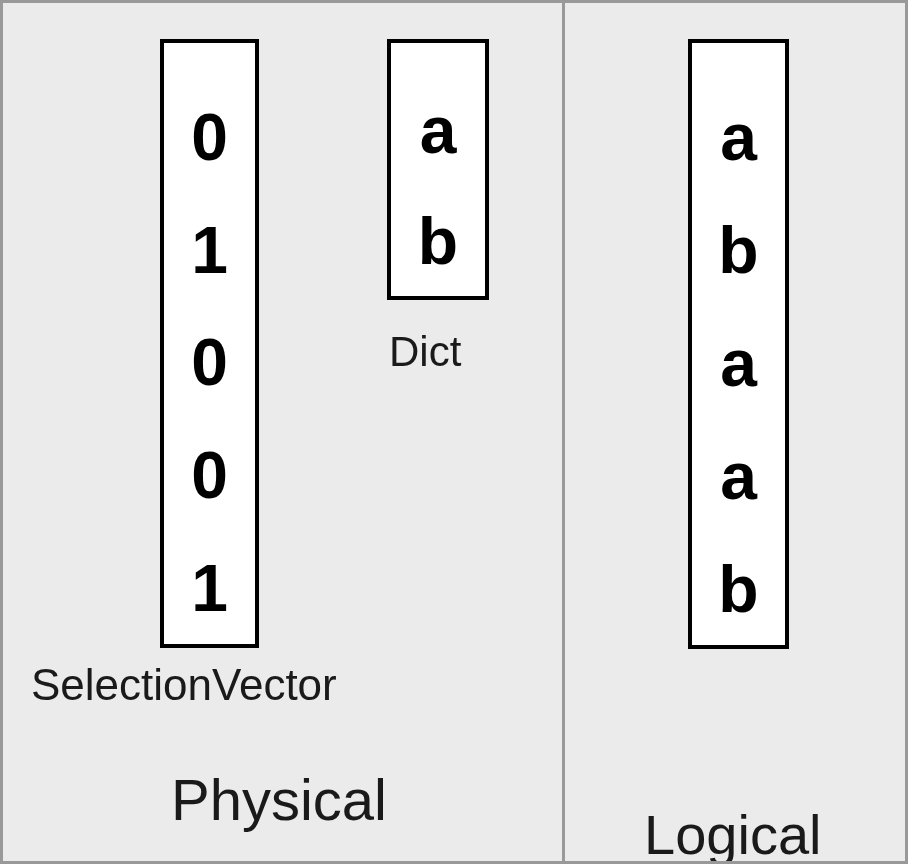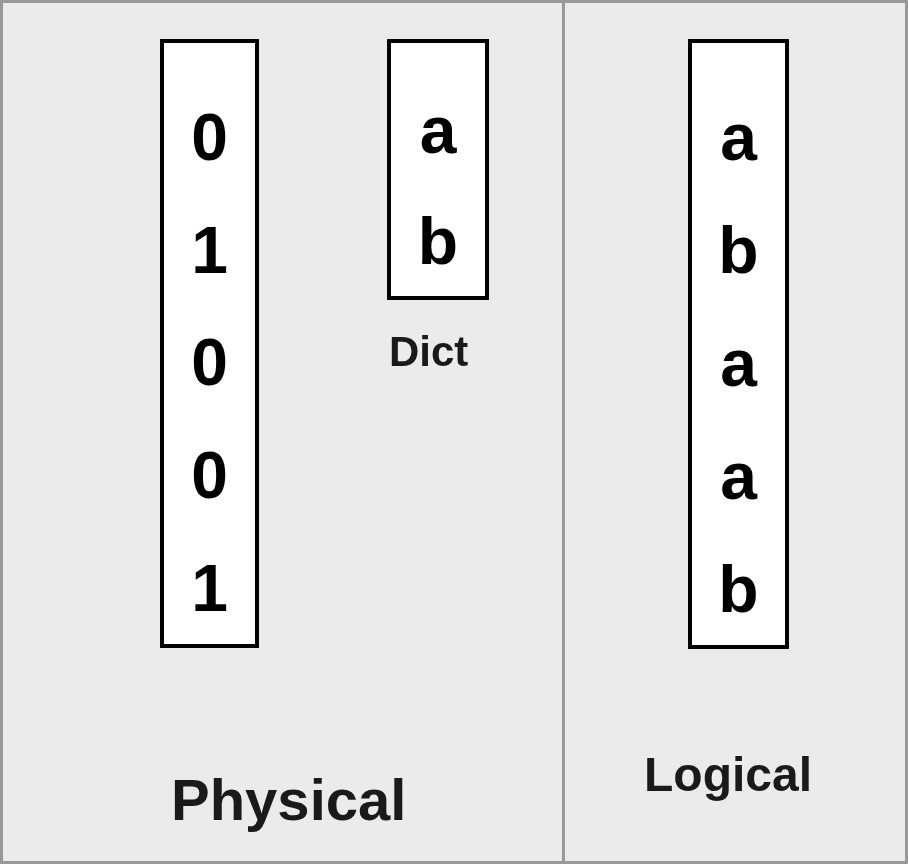--- a/index.html
+++ b/index.html
@@ -104,60 +104,61 @@
   }
   #logical-box .cell {
     font-size: 66px;
     height: 115px;
   }
 
   
   .caption {
     position: absolute;
     color: #1a1a1a;
-    font-weight: bold;
+    font-weight: normal;
     white-space: nowrap;
     line-height: 1;
   }
   #selection-vector-caption {
     left: 28px;
     top: 660px;
     font-size: 44px;
   }
   #dict-caption {
     left: 386px;
     top: 328px;
     font-size: 42px;
   }
   #physical-caption {
     left: 168px;
     top: 768px;
     font-size: 58px;
   }
   #logical-caption {
     left: 78px;
-    top: 748px;
-    font-size: 48px;
+    top: 804px;
+    font-size: 56px;
   }
 </style>
 </head>
 <body>
 
 <div id="diagram">
 
   <div class="panel panel-physical">
 
     <div class="cellbox" id="selection-vector-box">
       <div class="cell">0</div>
       <div class="cell">1</div>
       <div class="cell">0</div>
       <div class="cell">0</div>
       <div class="cell">1</div>
     </div>
 
+    <div class="caption" id="selection-vector-caption">SelectionVector</div>
 
     <div class="cellbox" id="dict-box">
       <div class="cell">a</div>
       <div class="cell">b</div>
     </div>
 
     <div class="caption" id="dict-caption">Dict</div>
 
     <div class="caption" id="physical-caption">Physical</div>
   </div>

